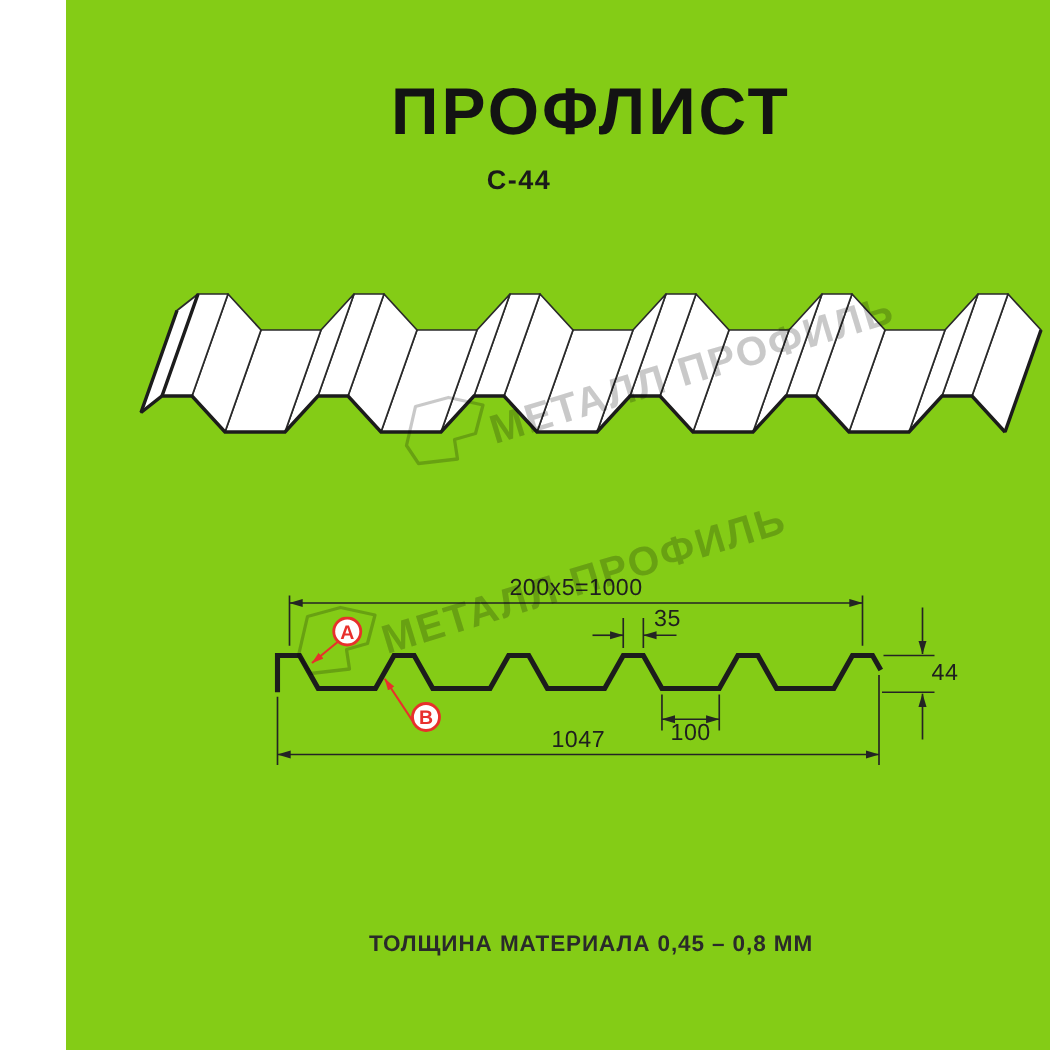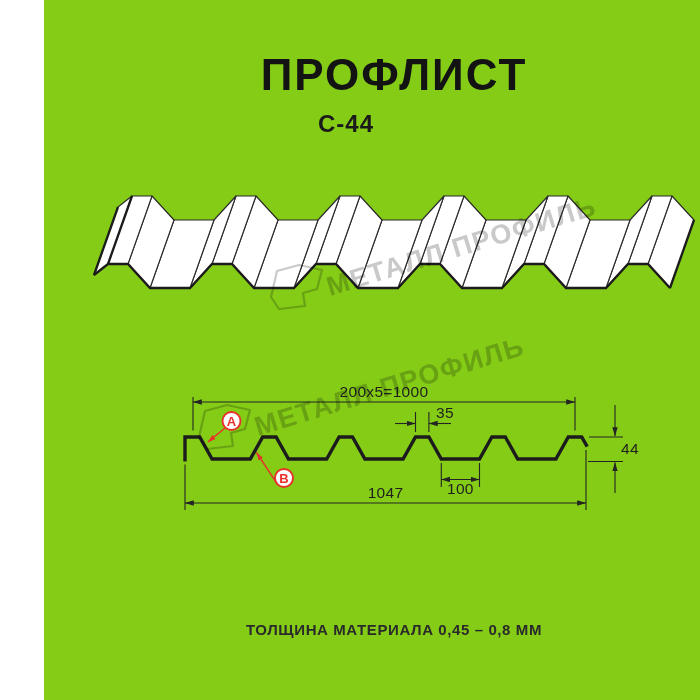--- a/index.html
+++ b/index.html
@@ -1,21 +1,21 @@
 <!DOCTYPE html>
 <html><head>
 <meta charset="utf-8">
 <style>
   html,body{margin:0;padding:0;background:#ffffff;}
   .page{position:relative;width:700px;height:700px;background:#84cc16;overflow:hidden;
         font-family:"Liberation Sans",sans-serif;margin-left:44px;}
   .title{position:absolute;top:50px;left:0;width:700px;text-align:center;
          font-size:44px;font-weight:bold;letter-spacing:2px;color:#131313;margin:0;}
   .subtitle{position:absolute;top:110px;left:0;width:604px;text-align:center;
-         font-size:24px;font-weight:bold;letter-spacing:1px;color:#1a1a1a;}
+         font-size:18px;font-weight:bold;letter-spacing:1px;color:#1a1a1a;}
   .footer{position:absolute;top:621px;left:0;width:700px;text-align:center;
          font-size:15px;font-weight:600;letter-spacing:.6px;color:#2a2a2a;}
   svg{position:absolute;top:0;left:0;}
   svg text{font-family:"Liberation Sans",sans-serif;}
 </style>
 </head>
 <body>
 
 <div class="page">
   <h1 class="title">ПРОФЛИСТ</h1>

